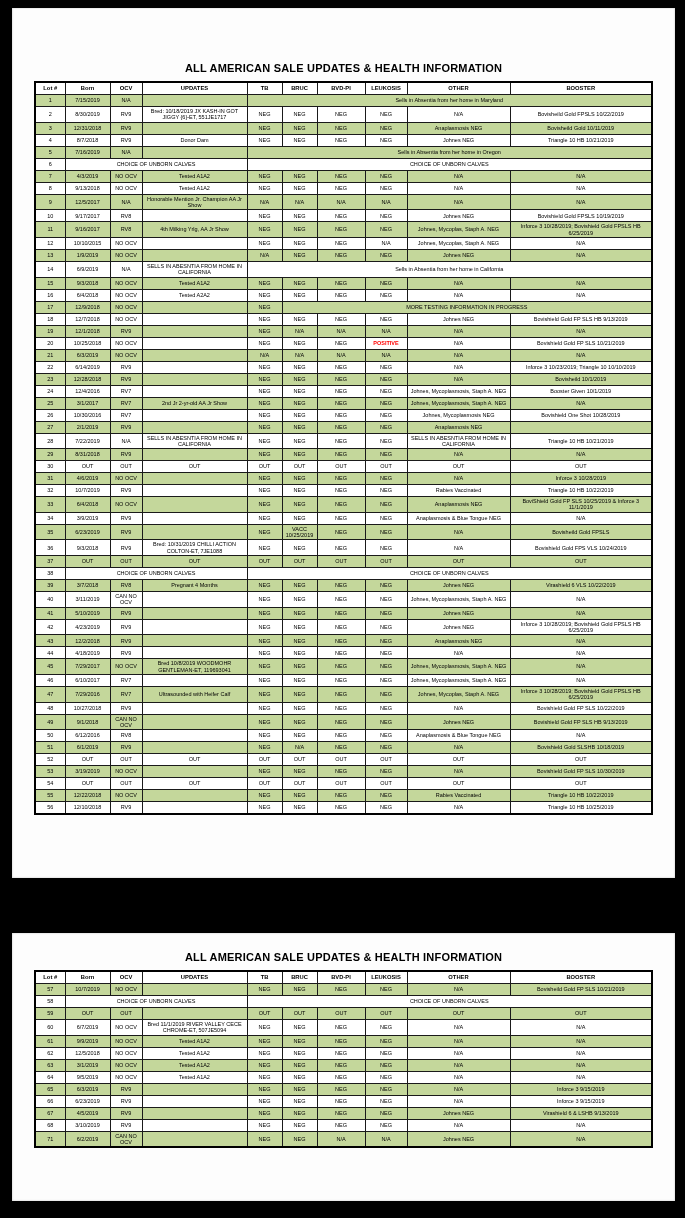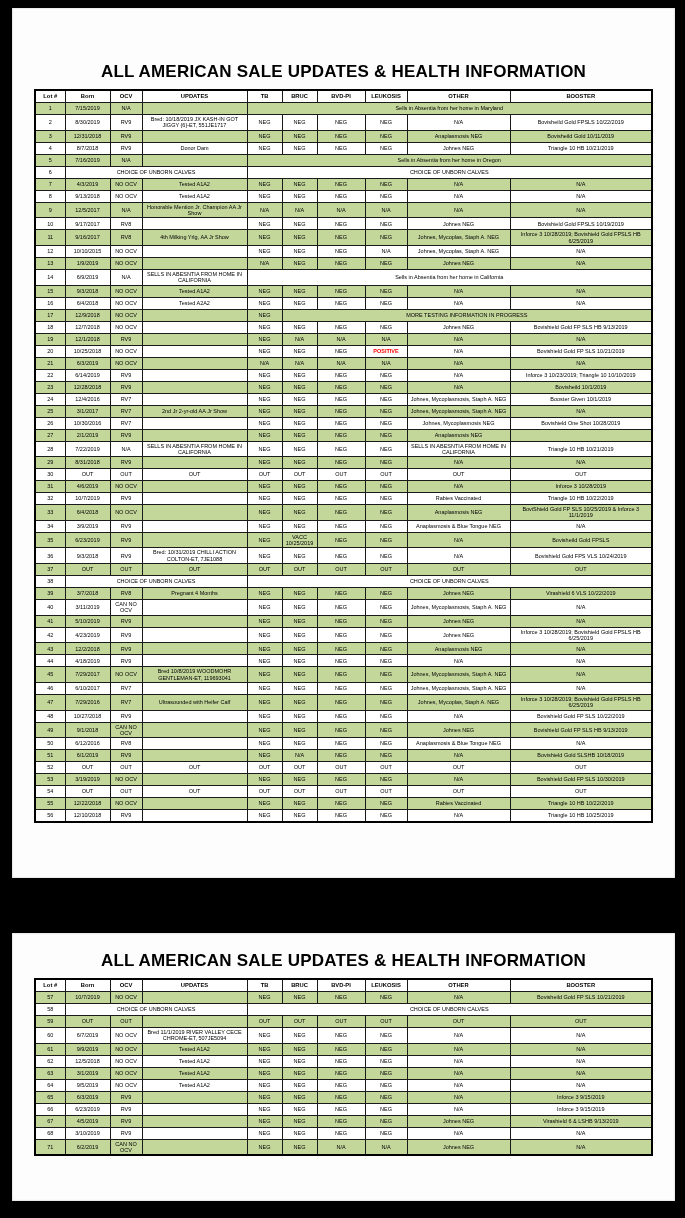--- a/index.html
+++ b/index.html
@@ -4,21 +4,21 @@
 <style>
   html,body{margin:0;padding:0;}
   body{
     width:685px;height:1218px;background:#000;position:relative;
     font-family:"Liberation Sans","DejaVu Sans",sans-serif;color:#000;
   }
   .page{position:absolute;left:12px;width:663px;background:#fdfdfd;box-shadow:inset 0 0 2px #bbb;}
   #page1{top:8px;height:870px;}
   #page2{top:933px;height:268px;}
   .page-title{
-    text-align:center;font-weight:bold;font-size:17px;letter-spacing:.2px;
+    text-align:center;font-weight:bold;font-size:11px;letter-spacing:.2px;
     font-family:"Liberation Sans",sans-serif;
   }
   #page1 .page-title{padding-top:54px;}
   #page2 .page-title{padding-top:18px;}
   table.sale{
     border-collapse:collapse;table-layout:fixed;width:617px;margin:7px auto 0 auto;
     font-size:5.5px;line-height:1.15;
   }
   table.sale td,table.sale th{
     border:1px solid #1a1a1a;text-align:center;vertical-align:middle;

